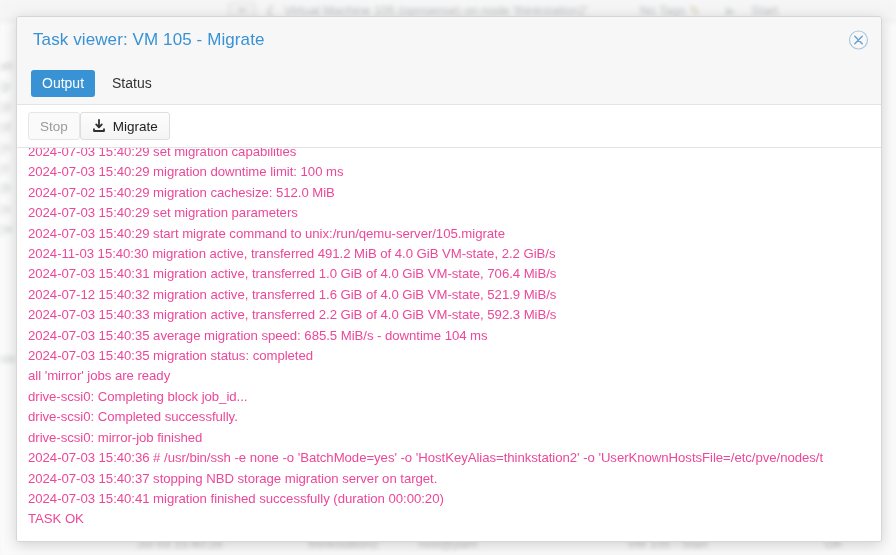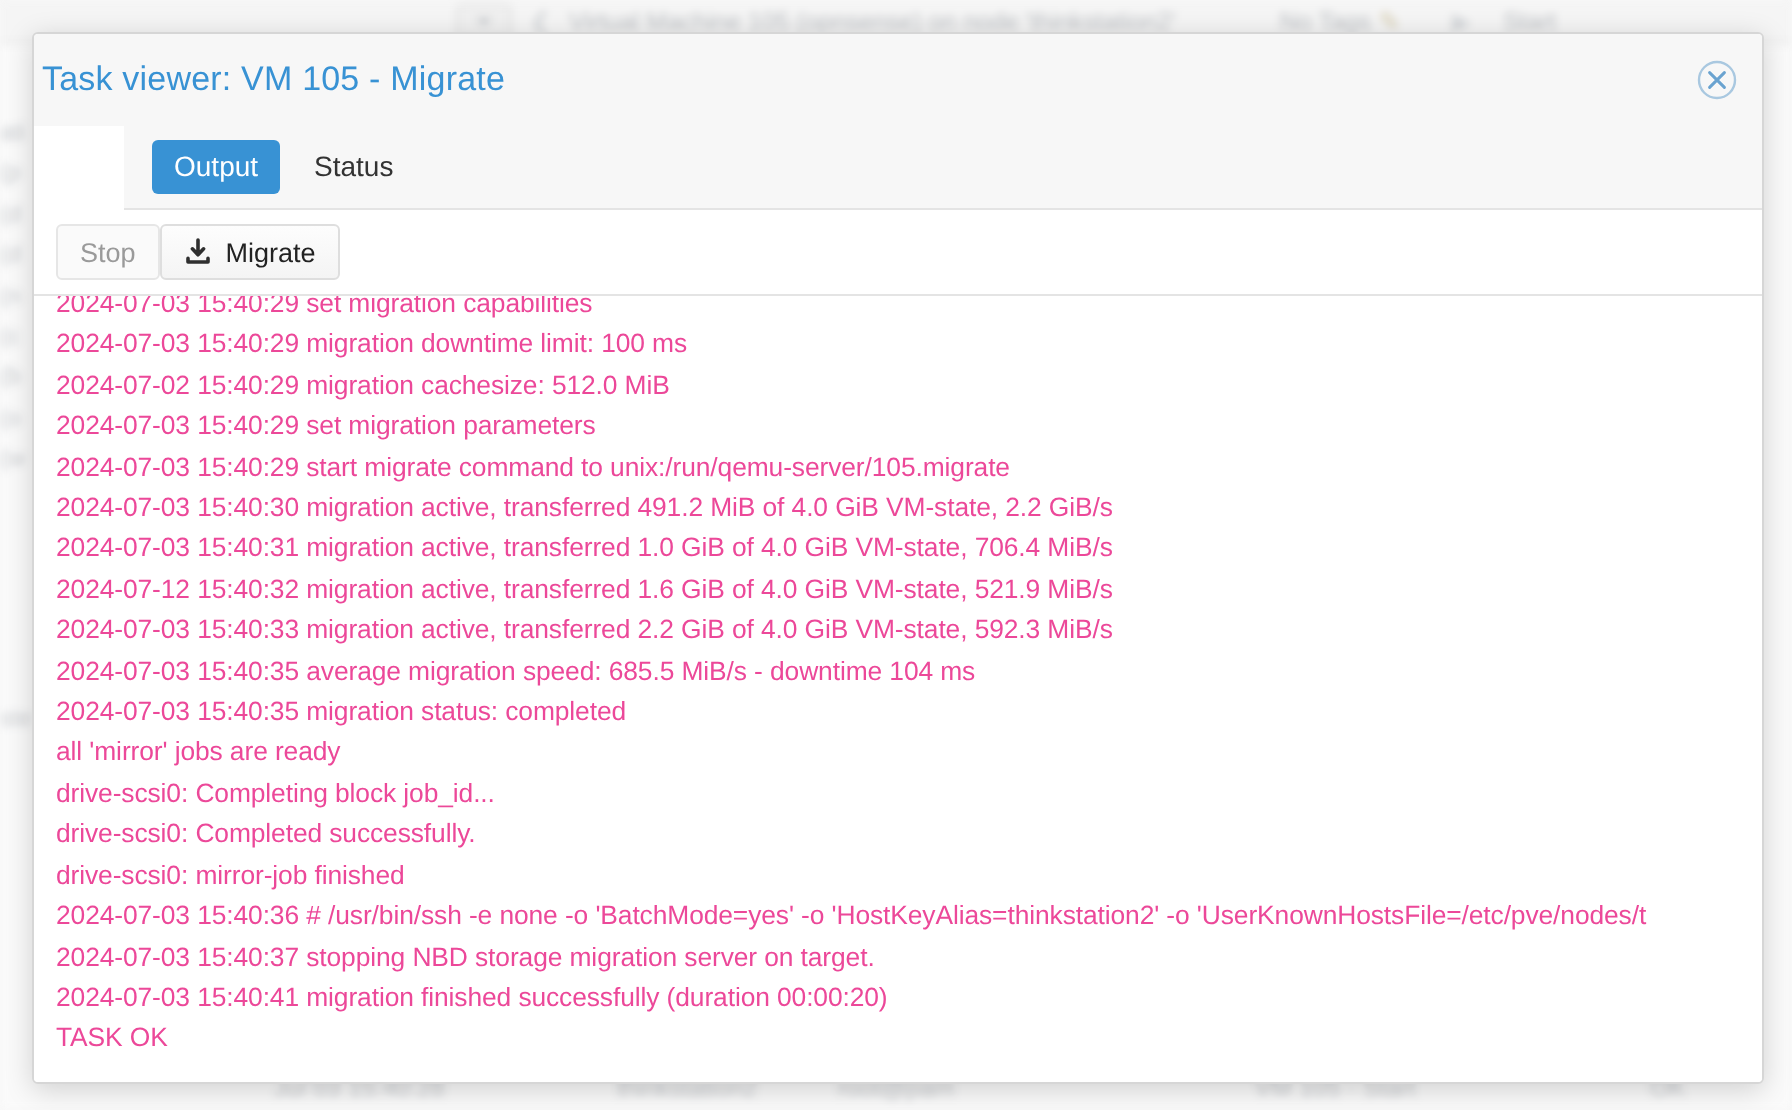--- a/index.html
+++ b/index.html
@@ -107,21 +107,21 @@
     flex-direction: column;
     overflow: hidden;
   }
 
   .modal-header {
     height: 46px;
     flex: 0 0 46px;
     background: #f7f7f7;
     display: flex;
     align-items: center;
-    padding: 0 12px 0 4px;
+    padding: 0 12px 0 16px;
     position: relative;
   }
   .modal-title {
     font-size: 17px;
     color: #3892d4;
     letter-spacing: .1px;
     white-space: nowrap;
   }
   .close-btn {
     position: absolute;
@@ -135,21 +135,20 @@
 
   .tabbar {
     flex: 0 0 41px;
     height: 41px;
     background: #f7f7f7;
     display: flex;
     align-items: center;
     padding: 0 14px;
     gap: 4px;
     border-bottom: 1px solid #e4e4e4;
-    margin-left: 45px;
   }
   .tab {
     font-size: 14px;
     color: #333;
     padding: 5px 11px 6px;
     border-radius: 3px;
     cursor: pointer;
     white-space: nowrap;
   }
   .tab.active {
@@ -282,21 +281,21 @@
     </div>
   </div>
 
   <div class="logwrap">
     <ul class="loglist">
       <li class="logline">2024-07-03 15:40:29 set migration capabilities</li>
       <li class="logline">2024-07-03 15:40:29 migration downtime limit: 100 ms</li>
       <li class="logline">2024-07-02 15:40:29 migration cachesize: 512.0 MiB</li>
       <li class="logline">2024-07-03 15:40:29 set migration parameters</li>
       <li class="logline">2024-07-03 15:40:29 start migrate command to unix:/run/qemu-server/105.migrate</li>
-      <li class="logline">2024-07-03 15:40:30 migration active, transferred 491.2 MiB of 4.0 GiB VM-state, 2.2 GiB/s</li>
+      <li class="logline">2024-11-03 15:40:30 migration active, transferred 491.2 MiB of 4.0 GiB VM-state, 2.2 GiB/s</li>
       <li class="logline">2024-07-03 15:40:31 migration active, transferred 1.0 GiB of 4.0 GiB VM-state, 706.4 MiB/s</li>
       <li class="logline">2024-07-12 15:40:32 migration active, transferred 1.6 GiB of 4.0 GiB VM-state, 521.9 MiB/s</li>
       <li class="logline">2024-07-03 15:40:33 migration active, transferred 2.2 GiB of 4.0 GiB VM-state, 592.3 MiB/s</li>
       <li class="logline">2024-07-03 15:40:35 average migration speed: 685.5 MiB/s - downtime 104 ms</li>
       <li class="logline">2024-07-03 15:40:35 migration status: completed</li>
       <li class="logline">all 'mirror' jobs are ready</li>
       <li class="logline">drive-scsi0: Completing block job_id...</li>
       <li class="logline">drive-scsi0: Completed successfully.</li>
       <li class="logline">drive-scsi0: mirror-job finished</li>
       <li class="logline">2024-07-03 15:40:36 # /usr/bin/ssh -e none -o 'BatchMode=yes' -o 'HostKeyAlias=thinkstation2' -o 'UserKnownHostsFile=/etc/pve/nodes/t</li>

